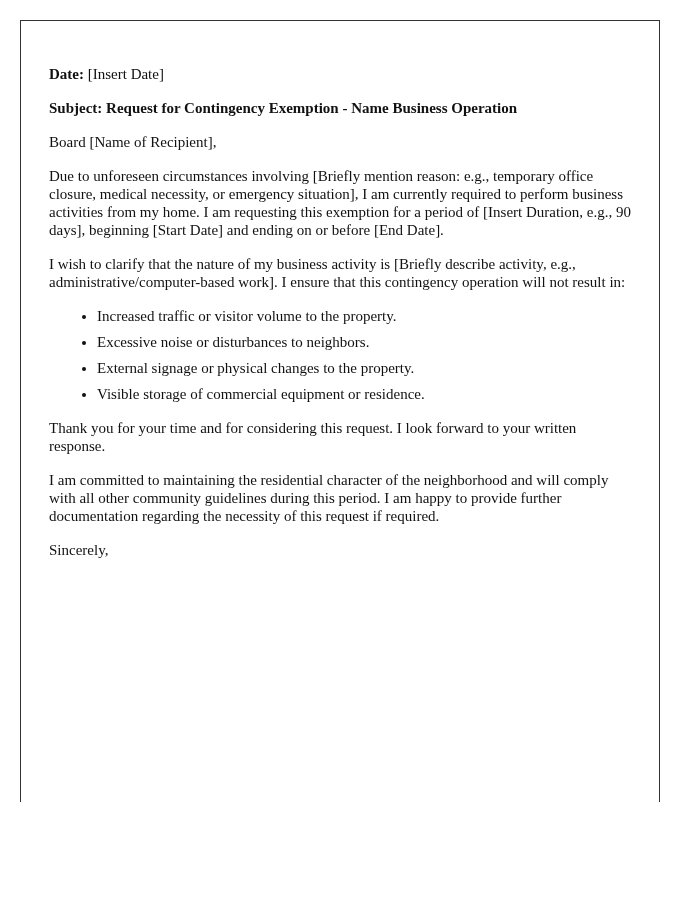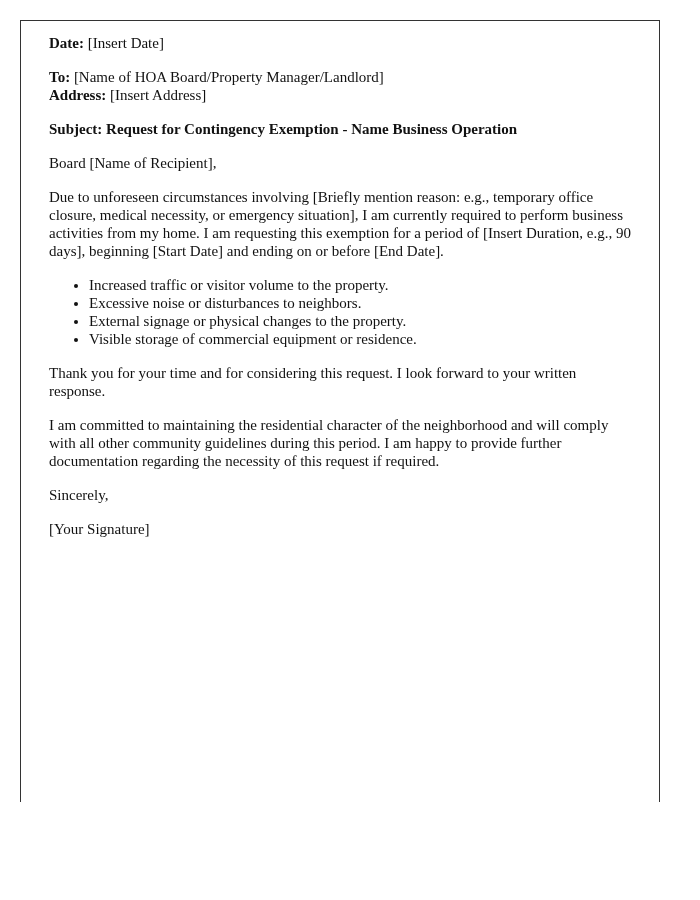--- a/index.html
+++ b/index.html
@@ -1,43 +1,39 @@
 <!DOCTYPE html>
 <html><head>
 <meta charset="utf-8">
 <style>
   html, body { margin: 0; padding: 0; background: #ffffff; }
   body { width: 700px; height: 900px; position: relative; overflow: hidden; }
   .page {
     position: absolute; left: 20px; top: 20px; width: 640px; height: 782px;
     border: 1px solid #333; border-bottom: none; box-sizing: border-box;
-    padding: 13px 28px 0 28px; overflow: hidden;
+    padding: 44px 28px 0 28px; overflow: hidden;
     font-family: "Liberation Serif", "DejaVu Serif", serif;
     font-size: 15px; line-height: 18px; color: #111;
   }
   p { margin: 0 0 16px 0; }
   b { font-weight: bold; }
   ul { margin: 0 0 16px 0; padding-left: 40px; }
-  li { margin: 0; }
+  li { margin: 8px; }
 </style>
 </head>
 <body>
 
 <div class="page">
   <p><b>Date:</b> <span>[Insert Date]</span></p>
-  <p>
-    <b>To:</b> <span>[Name of HOA Board/Property Manager/Landlord]</span><br>
-    <b>Address:</b> <span>[Insert Address]</span>
-  </p>
   <p><b>Subject: Request for Contingency Exemption - Name Business Operation</b></p>
   <p>Board [Name of Recipient],</p>
   <p>Due to unforeseen circumstances involving [Briefly mention reason: e.g., temporary office closure, medical necessity, or emergency situation], I am currently required to perform business activities from my home. I am requesting this exemption for a period of [Insert Duration, e.g., 90 days], beginning [Start Date] and ending on or before [End Date].</p>
+  <p>I wish to clarify that the nature of my business activity is [Briefly describe activity, e.g., administrative/computer-based work]. I ensure that this contingency operation will not result in:</p>
   <ul>
     <li>Increased traffic or visitor volume to the property.</li>
     <li>Excessive noise or disturbances to neighbors.</li>
     <li>External signage or physical changes to the property.</li>
     <li>Visible storage of commercial equipment or residence.</li>
   </ul>
   <p>Thank you for your time and for considering this request. I look forward to your written response.</p>
   <p>I am committed to maintaining the residential character of the neighborhood and will comply with all other community guidelines during this period. I am happy to provide further documentation regarding the necessity of this request if required.</p>
   <p>Sincerely,</p>
-  <p>[Your Signature]</p>
 </div>
 
 </body></html>

